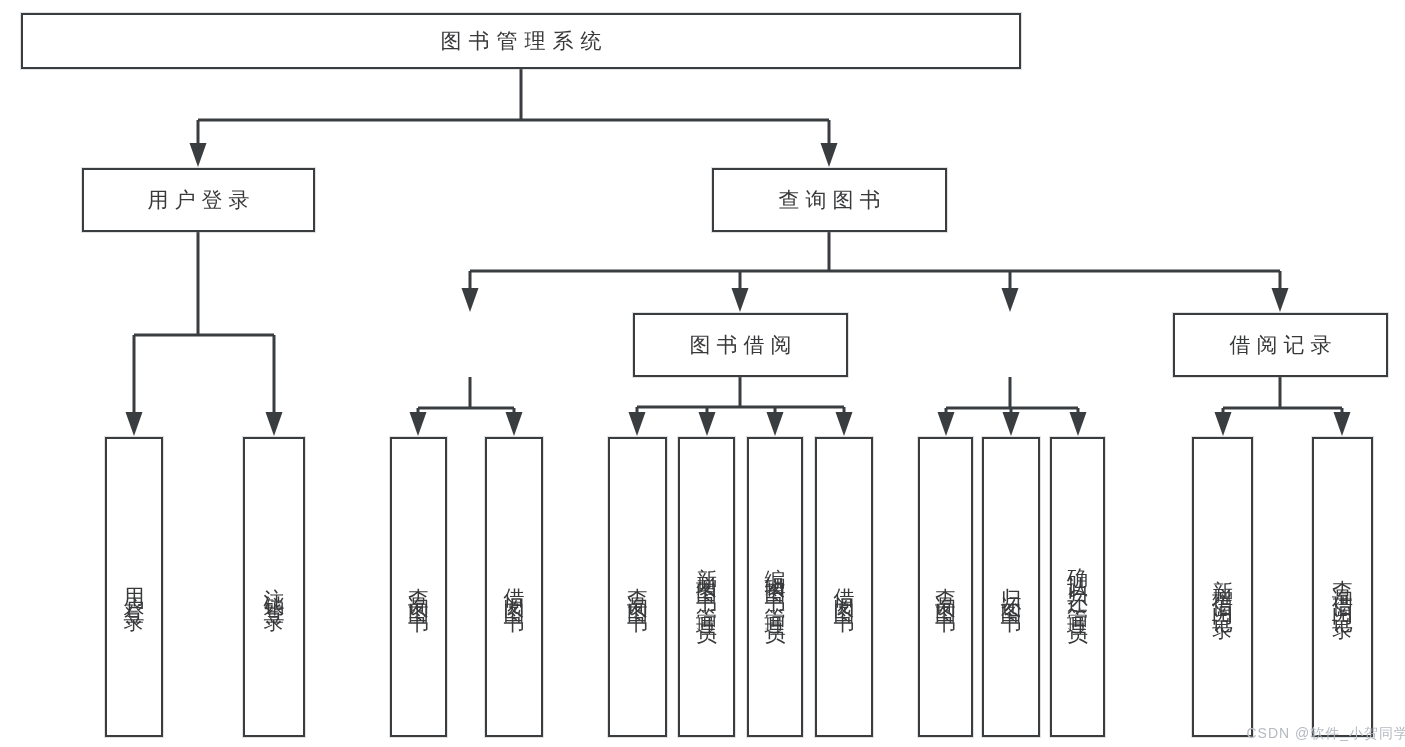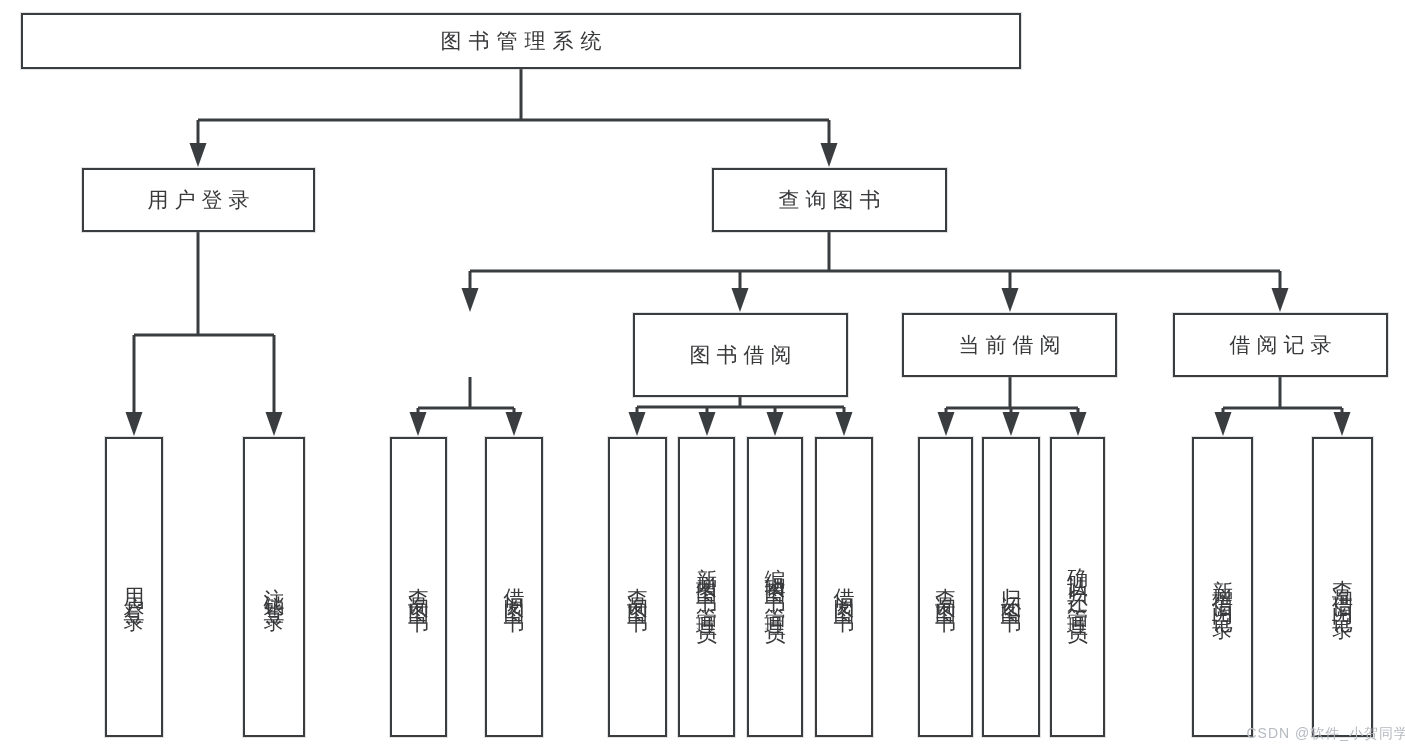--- a/index.html
+++ b/index.html
@@ -108,25 +108,22 @@
     <span class="root-label">图书管理系统</span>
   </div>
 
   <div class="box" style="left:82px; top:168px; width:233px; height:64px;">
     <span class="h-label">用户登录</span>
   </div>
   <div class="box" style="left:712px; top:168px; width:235px; height:64px;">
     <span class="h-label">查询图书</span>
   </div>
 
-  <div class="box" style="left:633px; top:313px; width:215px; height:84px;">
+  <div class="box" style="left:633px; top:313px; width:215px; height:64px;">
     <span class="h-label">图书借阅</span>
-  </div>
-  <div class="box" style="left:902px; top:313px; width:215px; height:64px;">
-    <span class="h-label">当前借阅</span>
   </div>
   <div class="box" style="left:1173px; top:313px; width:215px; height:64px;">
     <span class="h-label">借阅记录</span>
   </div>
 
   <div class="box" style="left:105px; top:437px; width:58px; height:300px;">
     <span class="v-label">用户登录</span>
   </div>
   <div class="box" style="left:243px; top:437px; width:62px; height:300px;">
     <span class="v-label">注销登录</span>

